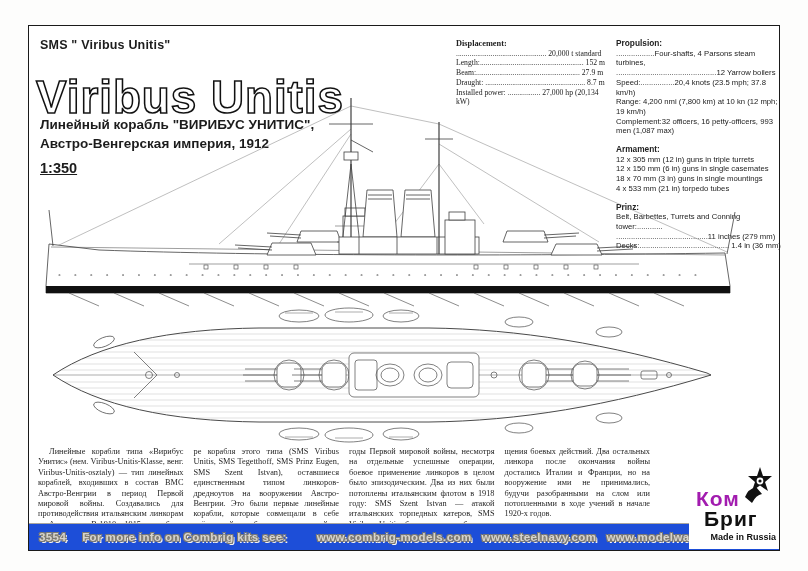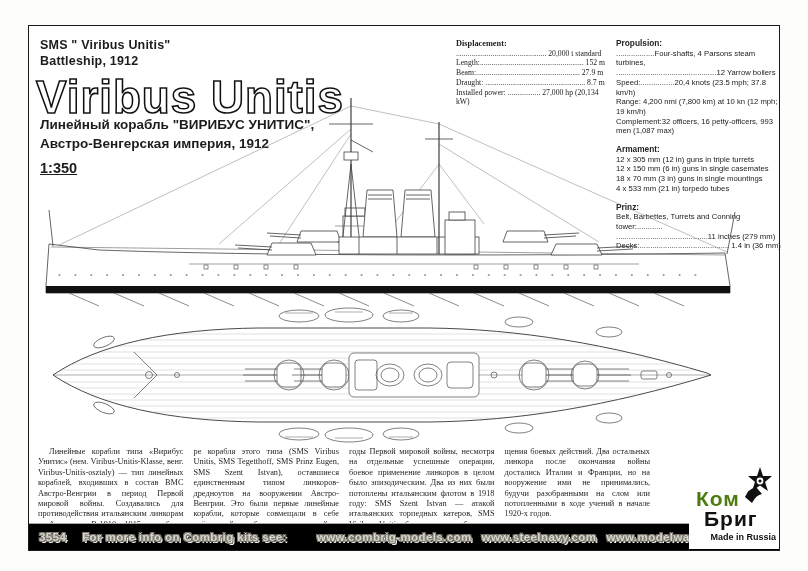--- a/index.html
+++ b/index.html
@@ -20,44 +20,43 @@
   .spec .h{font-weight:bold;font-size:8.3px;}
   .spec .gap{height:9px;}
   .spec-mid{left:427px;top:13px;width:152px;font-family:Liberation Serif, serif;}
   .spec-right{left:587px;top:13px;width:166px;}
   .profile-svg{left:10px;top:68px;width:702px;height:216px;}
   .plan-svg{left:20px;top:276px;width:684px;height:148px;}
   .desc{left:9px;top:421px;width:612px;display:flex;gap:10px;}
   .desc p{margin:0;flex:1;font-family:"Liberation Serif",serif;font-size:8.3px;line-height:10.4px;text-align:justify;color:#1f1f1f;}
   .desc p.ind{text-indent:11px;}
   .footer-bar{
-    left:0;right:0;bottom:0;height:27px;background:#000000;border-top:1px solid #aaa69e;
+    left:0;right:0;bottom:0;height:27px;background:#1d4ed8;border-top:1px solid #aaa69e;
     display:flex;align-items:center;padding-left:10px;box-sizing:border-box;white-space:nowrap;
   }
   .emboss{
     font-weight:bold;font-size:11.5px;letter-spacing:.4px;color:#d8d5cd;
     text-shadow:-1px -1px 0 #7e7a70,1px -1px 0 #7e7a70,-1px 1px 0 #7e7a70,1px 1px 0 #7e7a70,2px 2px 0 #f7f5f1;
   }
   .fb-num{margin-right:16px;}
   .fb-info{margin-right:30px;}
   .fb-site{margin-right:10px;}
   .logo{left:660px;top:436px;width:90px;height:87px;background:#fff;z-index:5;}
-  .logo .l1{left:7px;top:25px;font-size:21px;font-weight:bold;letter-spacing:1px;color:#4d7c0f;}
+  .logo .l1{left:7px;top:25px;font-size:21px;font-weight:bold;letter-spacing:1px;color:#a21caf;}
   .logo .l2{left:15px;top:45px;font-size:21px;font-weight:bold;letter-spacing:1px;color:#111;}
   .logo .star{right:5px;top:3px;width:38px;height:42px;}
   .logo .made{right:3px;bottom:7px;font-size:9px;font-weight:bold;color:#111;text-align:center;}
 </style>
 </head>
 <body>
 
 <div class="frame">
 
   <div class="abs kit-head">
     <div>SMS " Viribus Unitis"</div>
-    <div>Battleship, 1912</div>
   </div>
 
   <svg class="abs title-svg" viewBox="0 0 316 54">
     <text x="2" y="42" font-family="Liberation Sans, sans-serif" font-size="47" font-weight="bold" fill="#ffffff" stroke="#111111" stroke-width="1.6" letter-spacing="1" textLength="308" lengthAdjust="spacingAndGlyphs">Viribus Unitis</text>
   </svg>
 
   <div class="abs sub-ru">
     <div>Линейный корабль "ВИРИБУС УНИТИС",</div>
     <div>Австро-Венгерская империя, 1912</div>
   </div>

